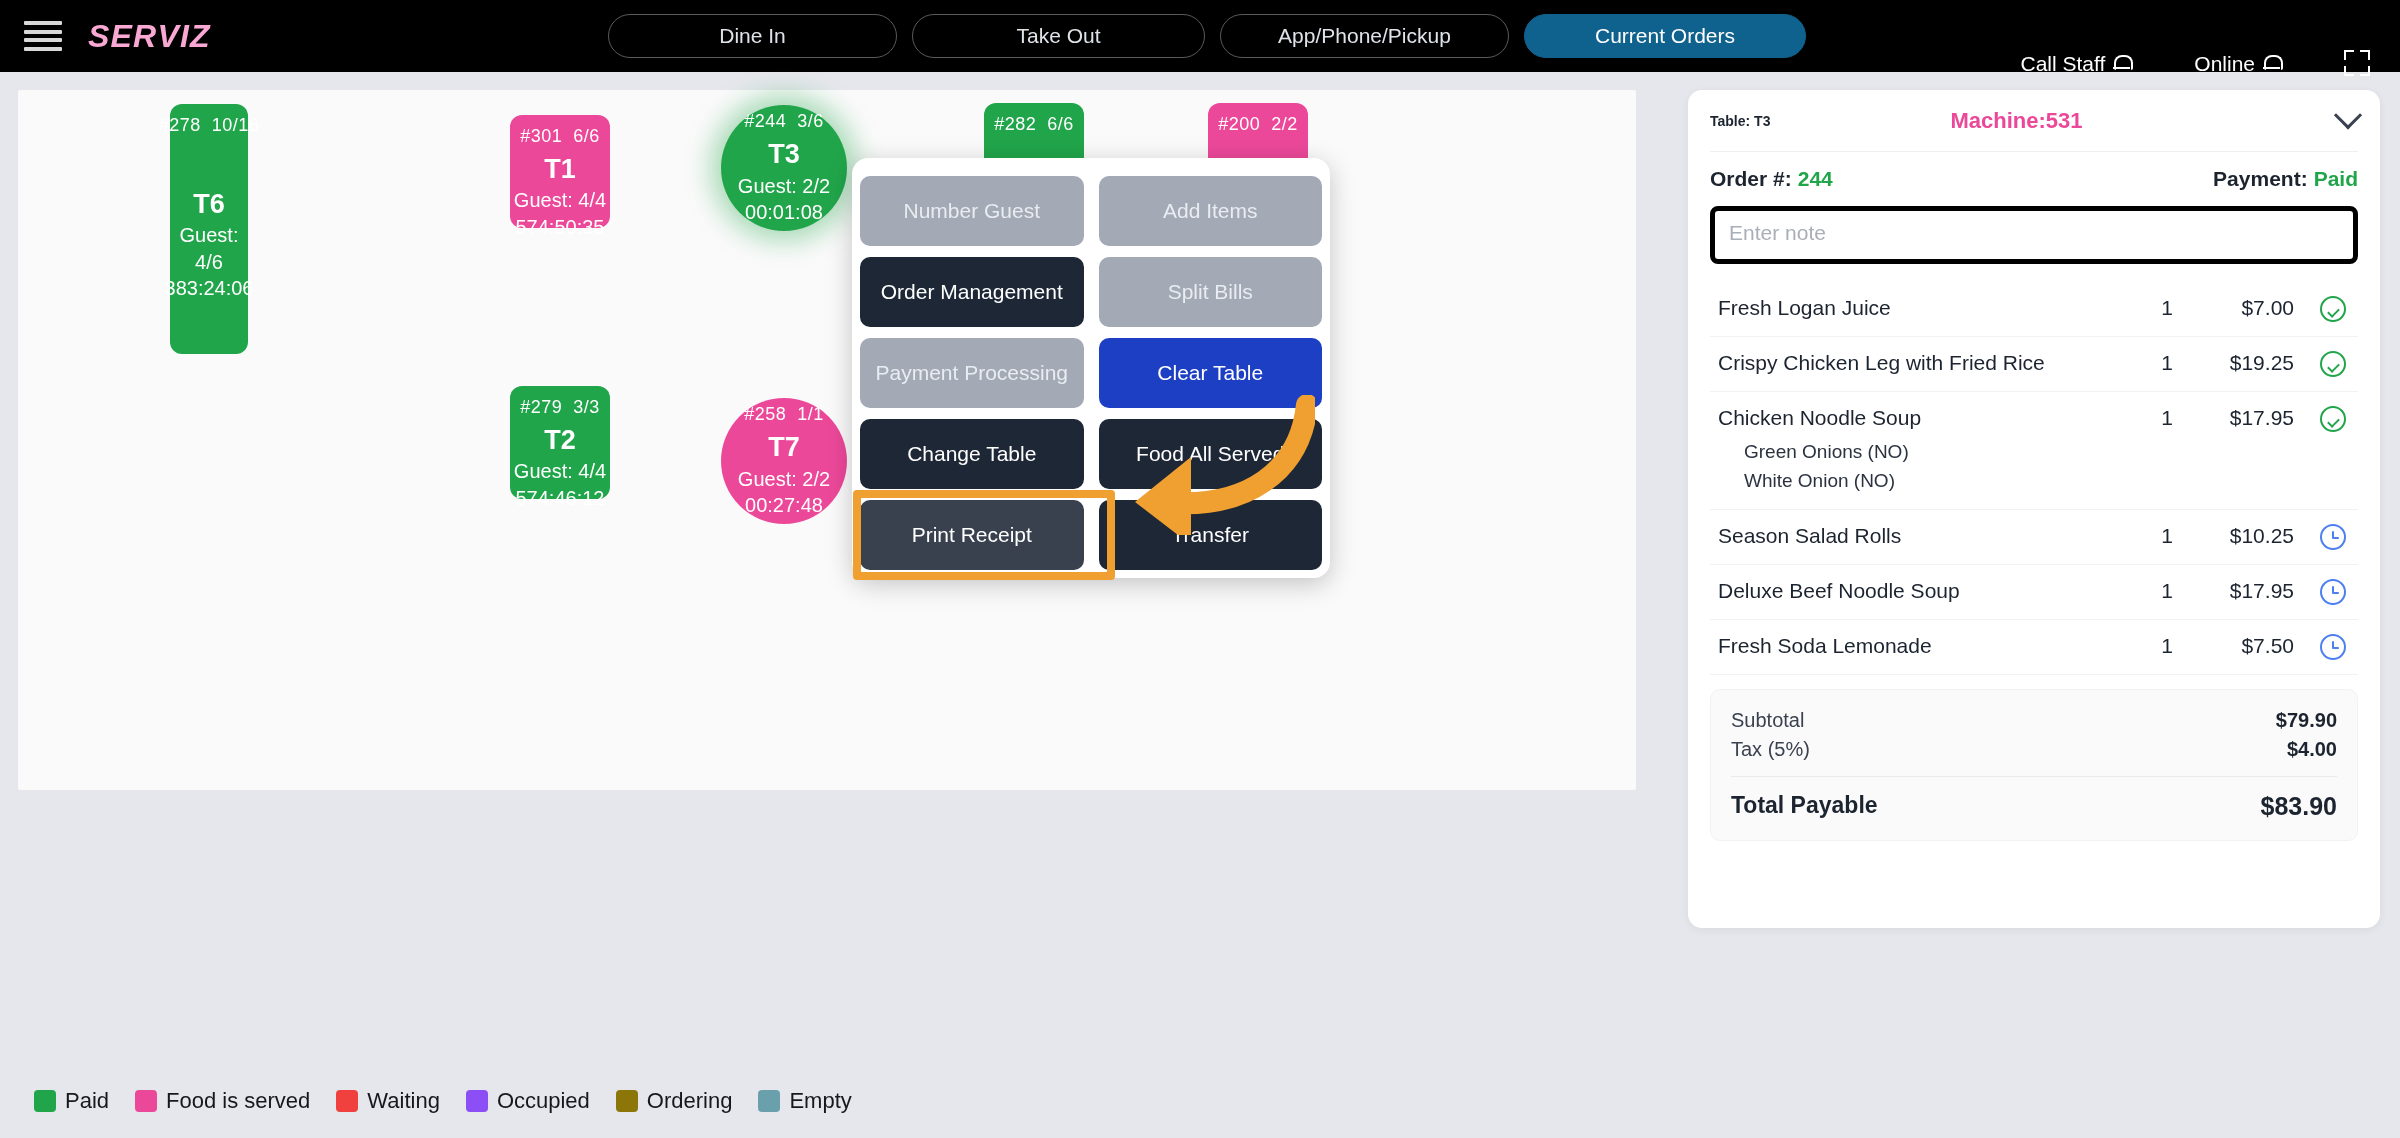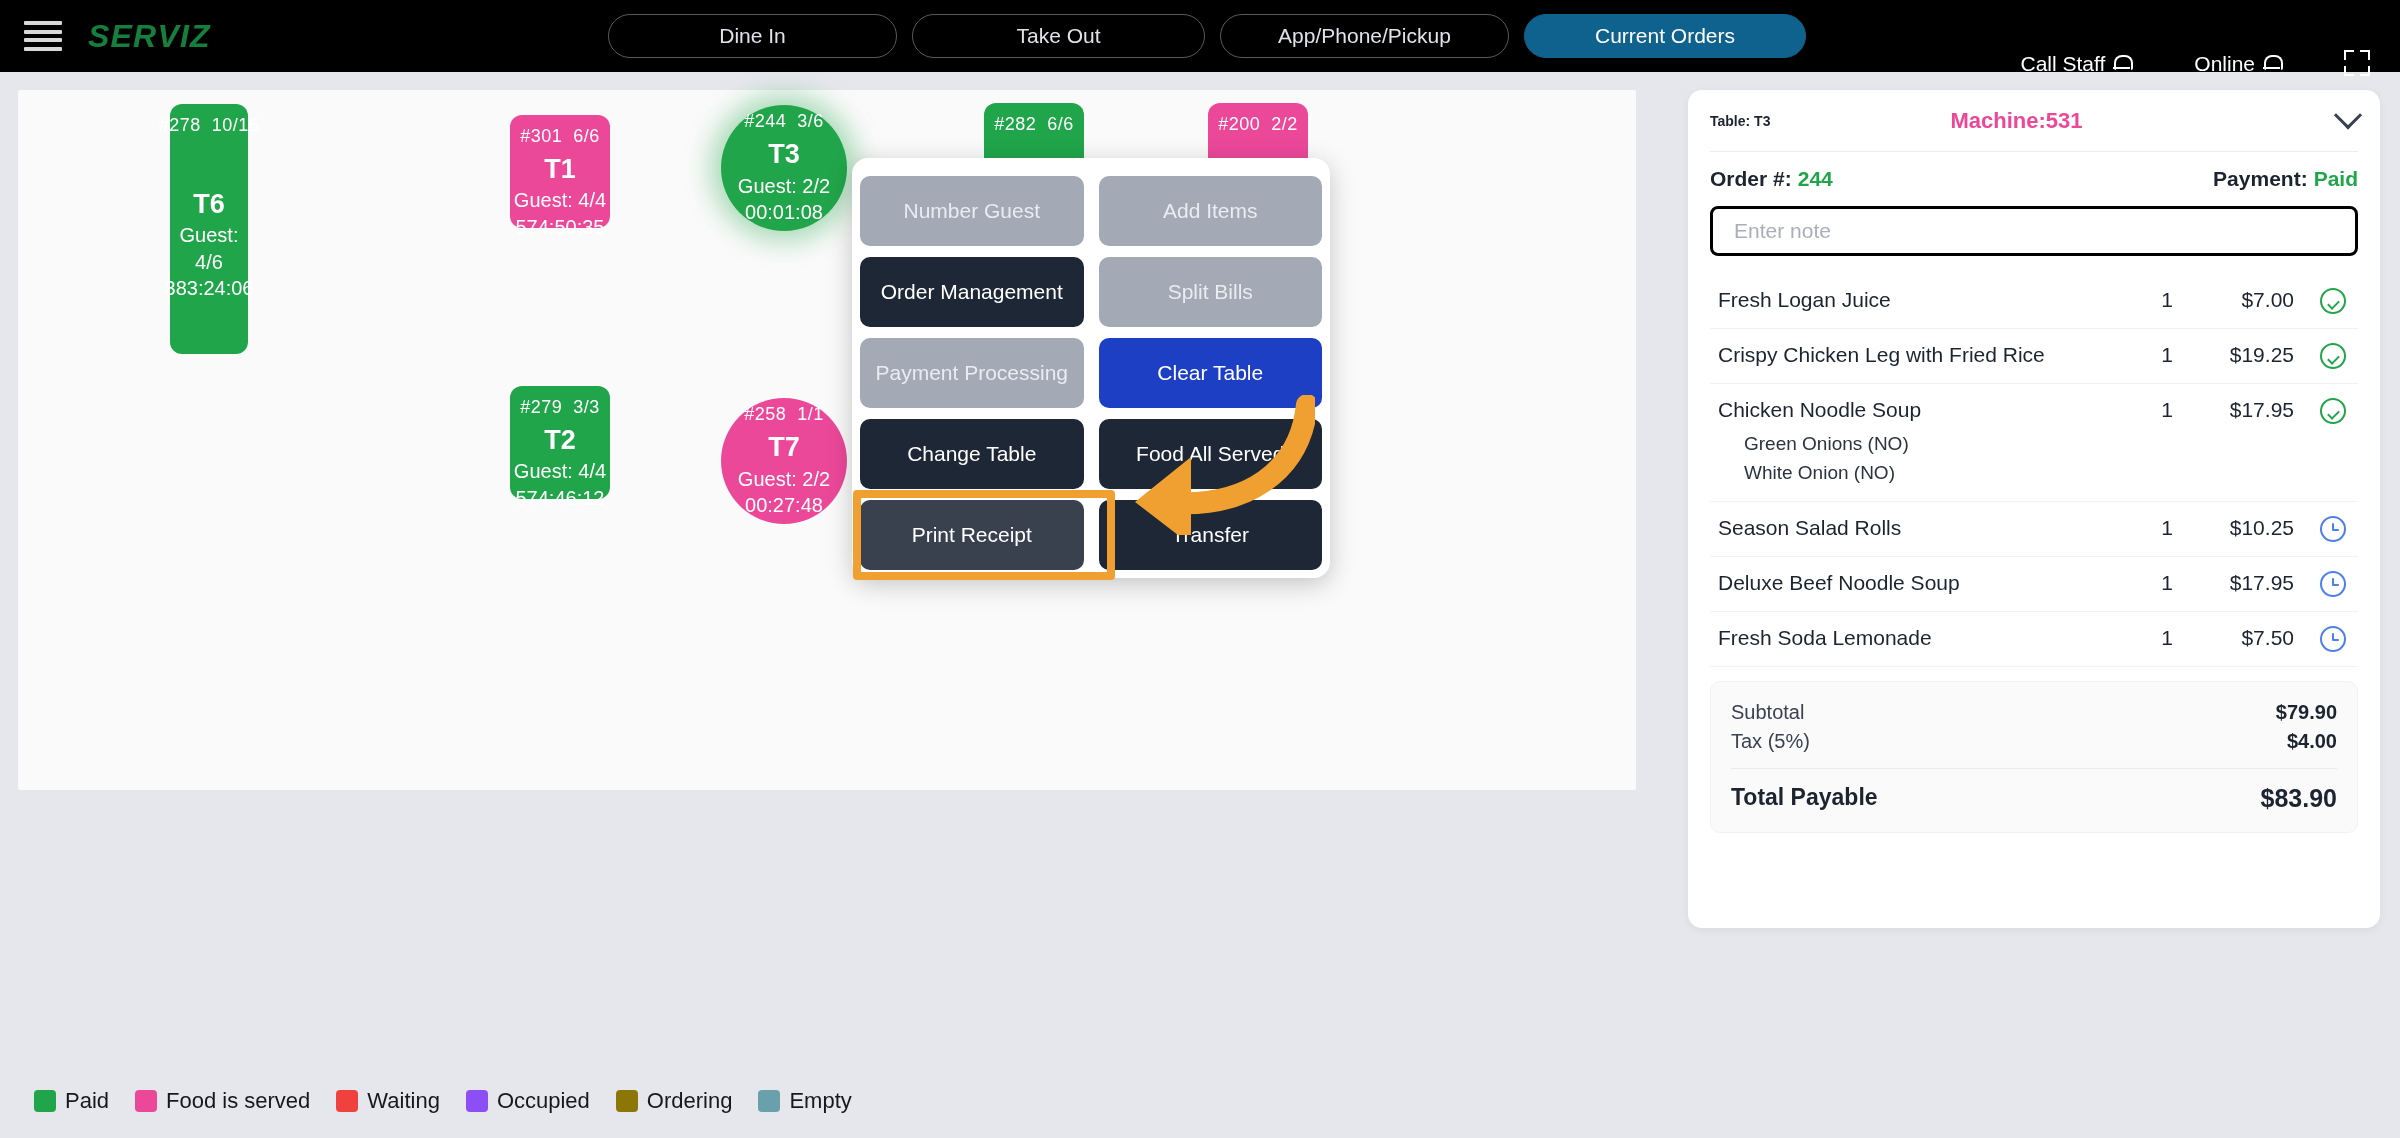--- a/index.html
+++ b/index.html
@@ -15,21 +15,21 @@
     position: absolute; left: 0; top: 0; width: 2400px; height: 72px;
     background: #000; display: flex; align-items: center;
   }
   .hamburger {
     margin-left: 24px; width: 38px; height: 30px;
     display: flex; flex-direction: column; justify-content: space-between;
     cursor: pointer;
   }
   .hamburger span { display: block; height: 4px; background: #d8d8d8; border-radius: 1px; }
   .brand {
-    margin-left: 26px; color: #15803d; font-size: 32px; font-weight: 800;
+    margin-left: 26px; color: #f9a8d4; font-size: 32px; font-weight: 800;
     font-style: italic; letter-spacing: 1.2px;
   }
   .tabs { position: absolute; left: 608px; top: 14px; display: flex; gap: 15px; }
   .tab {
     height: 44px; border-radius: 24px; border: 1.5px solid #5a5a5a;
     background: #000; color: #dfe3e8; font-size: 21px;
     display: flex; align-items: center; justify-content: center;
     padding: 0 30px; cursor: pointer; white-space: nowrap;
   }
   .tab.w1 { width: 289px; }
@@ -136,22 +136,22 @@
     transform: rotate(45deg) translate(-4px,-4px);
   }
   .p-sub {
     height: 54px; display: flex; align-items: center; font-size: 21px;
     font-weight: 700; color: #1c2430;
   }
   .p-sub .ordnum { color: #21a54a; margin-left: 6px; font-weight: 700; }
   .p-sub .pay { margin-left: auto; }
   .p-sub .paid { color: #21a54a; margin-left: 6px; }
   .note {
-    width: 100%; height: 50px; border: 3px solid #000000; border-radius: 8px;
-    padding: 10px 21px; font-size: 21px; color: #333; font-family: inherit;
+    width: 100%; height: 58px; border: 5px solid #000000; border-radius: 8px;
+    padding: 10px 14px; font-size: 21px; color: #333; font-family: inherit;
     outline: none; resize: none; background: #fff;
   }
   .note::placeholder { color: #a9afb8; }
 
   .items { margin-top: 14px; }
   .item-row {
     border-bottom: 1px solid #f0f2f5; padding: 14px 8px 14px 8px;
     display: flex; align-items: flex-start; cursor: pointer;
   }
   .item-row .nm { font-size: 21px; color: #1c2430; flex: 1; }

